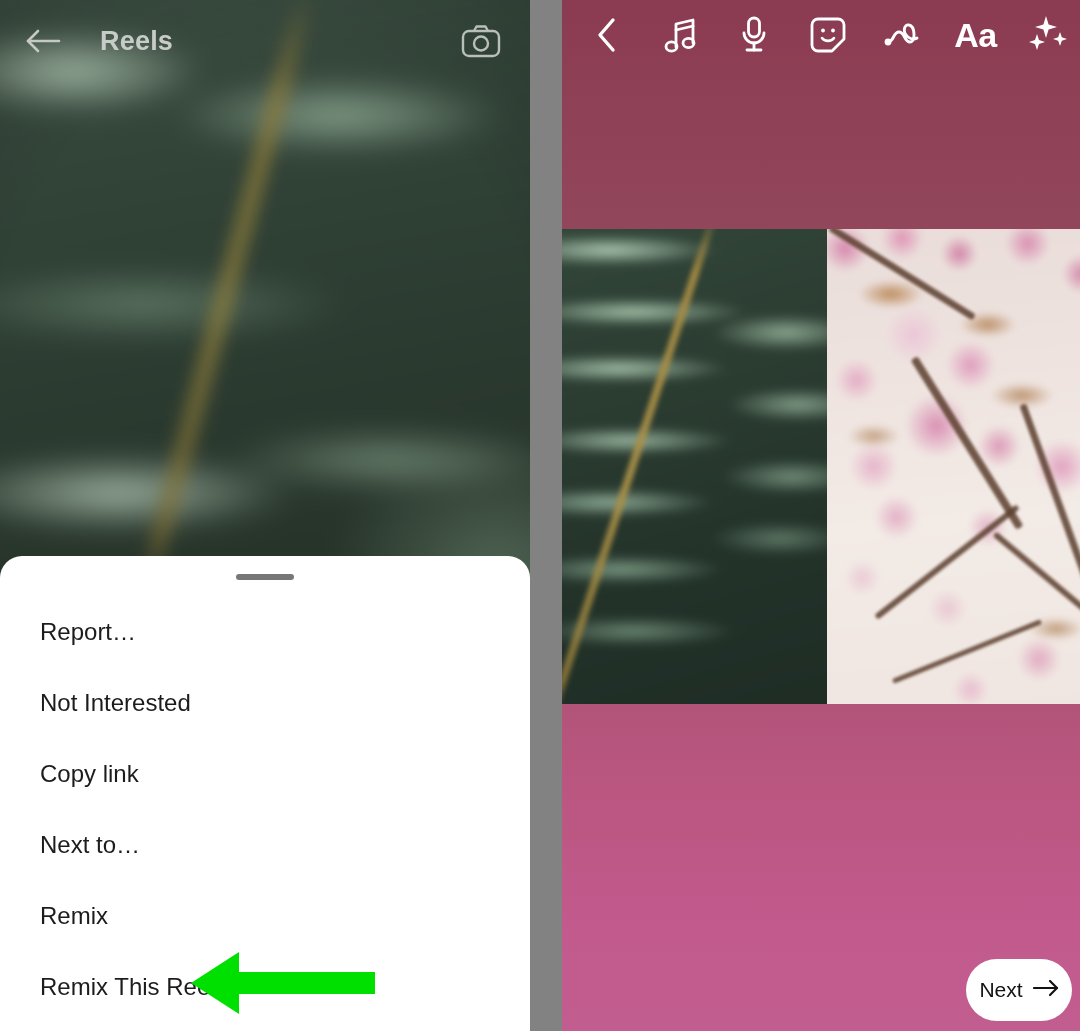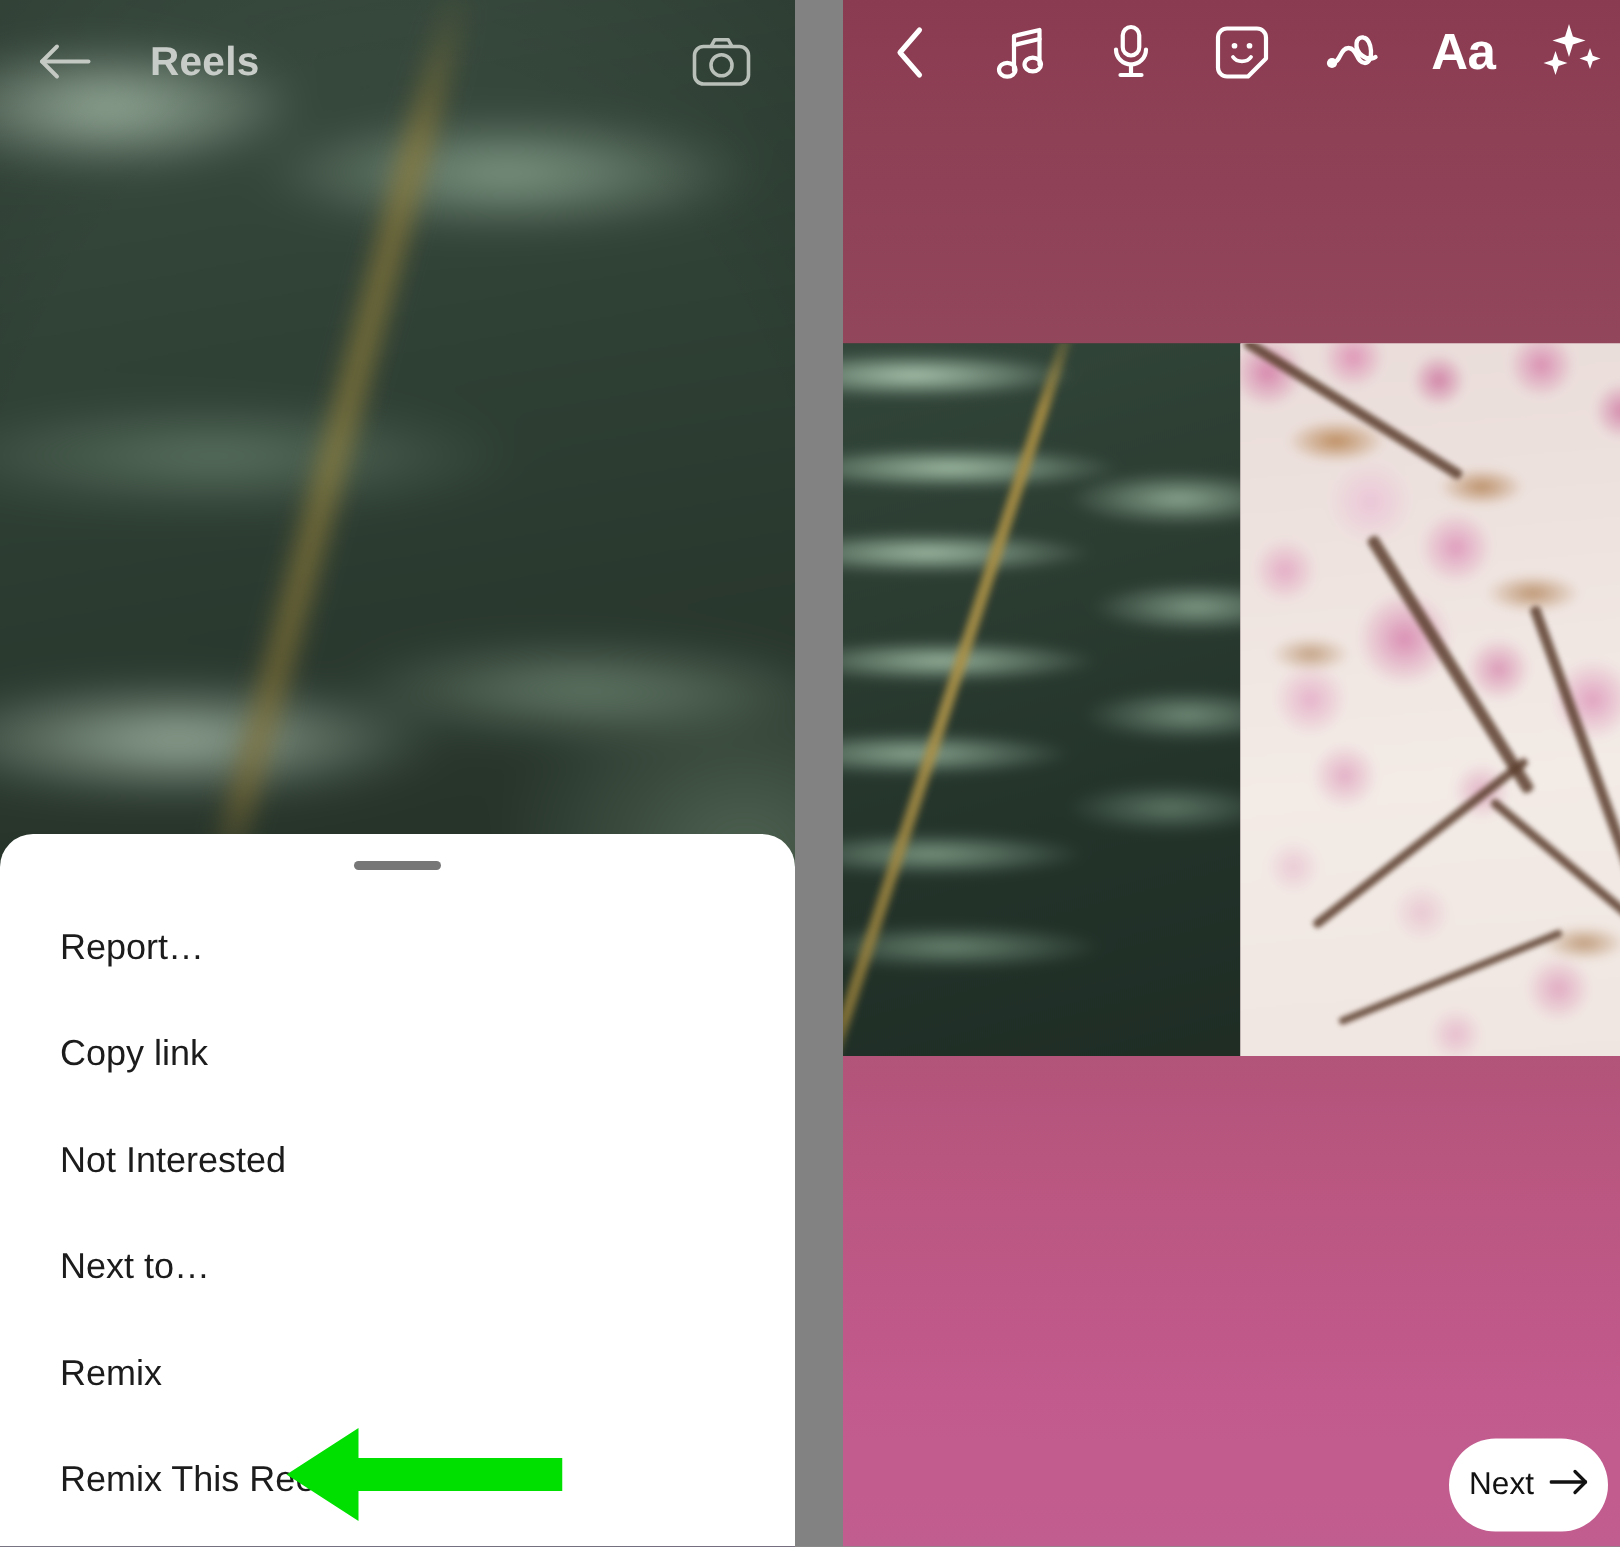--- a/index.html
+++ b/index.html
@@ -9,21 +9,21 @@
     font-family: "Liberation Sans", sans-serif;
     overflow: hidden;
   }
   .screen { position: relative; width: 1080px; height: 1031px; display: flex; }
 
   
   .left-panel {
     position: relative;
     width: 530px; height: 1031px;
     overflow: hidden;
-    background: #4c1d95;
+    background: #7f1d1d;
   }
   
   .fern-blur {
     position: absolute; inset: -40px;
     background:
       radial-gradient(ellipse 220px 70px at 18% 10%, rgba(182,205,185,0.85), rgba(182,205,185,0) 62%),
       radial-gradient(ellipse 260px 60px at 62% 14%, rgba(168,196,172,0.70), rgba(168,196,172,0) 65%),
       radial-gradient(ellipse 300px 55px at 30% 31%, rgba(150,182,156,0.45), rgba(150,182,156,0) 68%),
       radial-gradient(ellipse 280px 62px at 26% 48%, rgba(186,208,189,0.80), rgba(186,208,189,0) 64%),
       radial-gradient(ellipse 250px 50px at 70% 45%, rgba(160,190,165,0.55), rgba(160,190,165,0) 66%),
@@ -279,24 +279,24 @@
       </div>
     </div>
 
     <div class="sheet">
       <div class="sheet-handle"></div>
       <div class="sheet-menu">
         <div class="menu-item">
           <span>Report…</span>
         </div>
         <div class="menu-item">
+          <span>Not Interested</span>
+        </div>
+        <div class="menu-item">
           <span>Copy link</span>
-        </div>
-        <div class="menu-item">
-          <span>Not Interested</span>
         </div>
         <div class="menu-item">
           <span>Next to…</span>
         </div>
         <div class="menu-item">
           <span>Remix</span>
         </div>
         <div class="menu-item">
           <span>Remix This Reel</span>
         </div>

